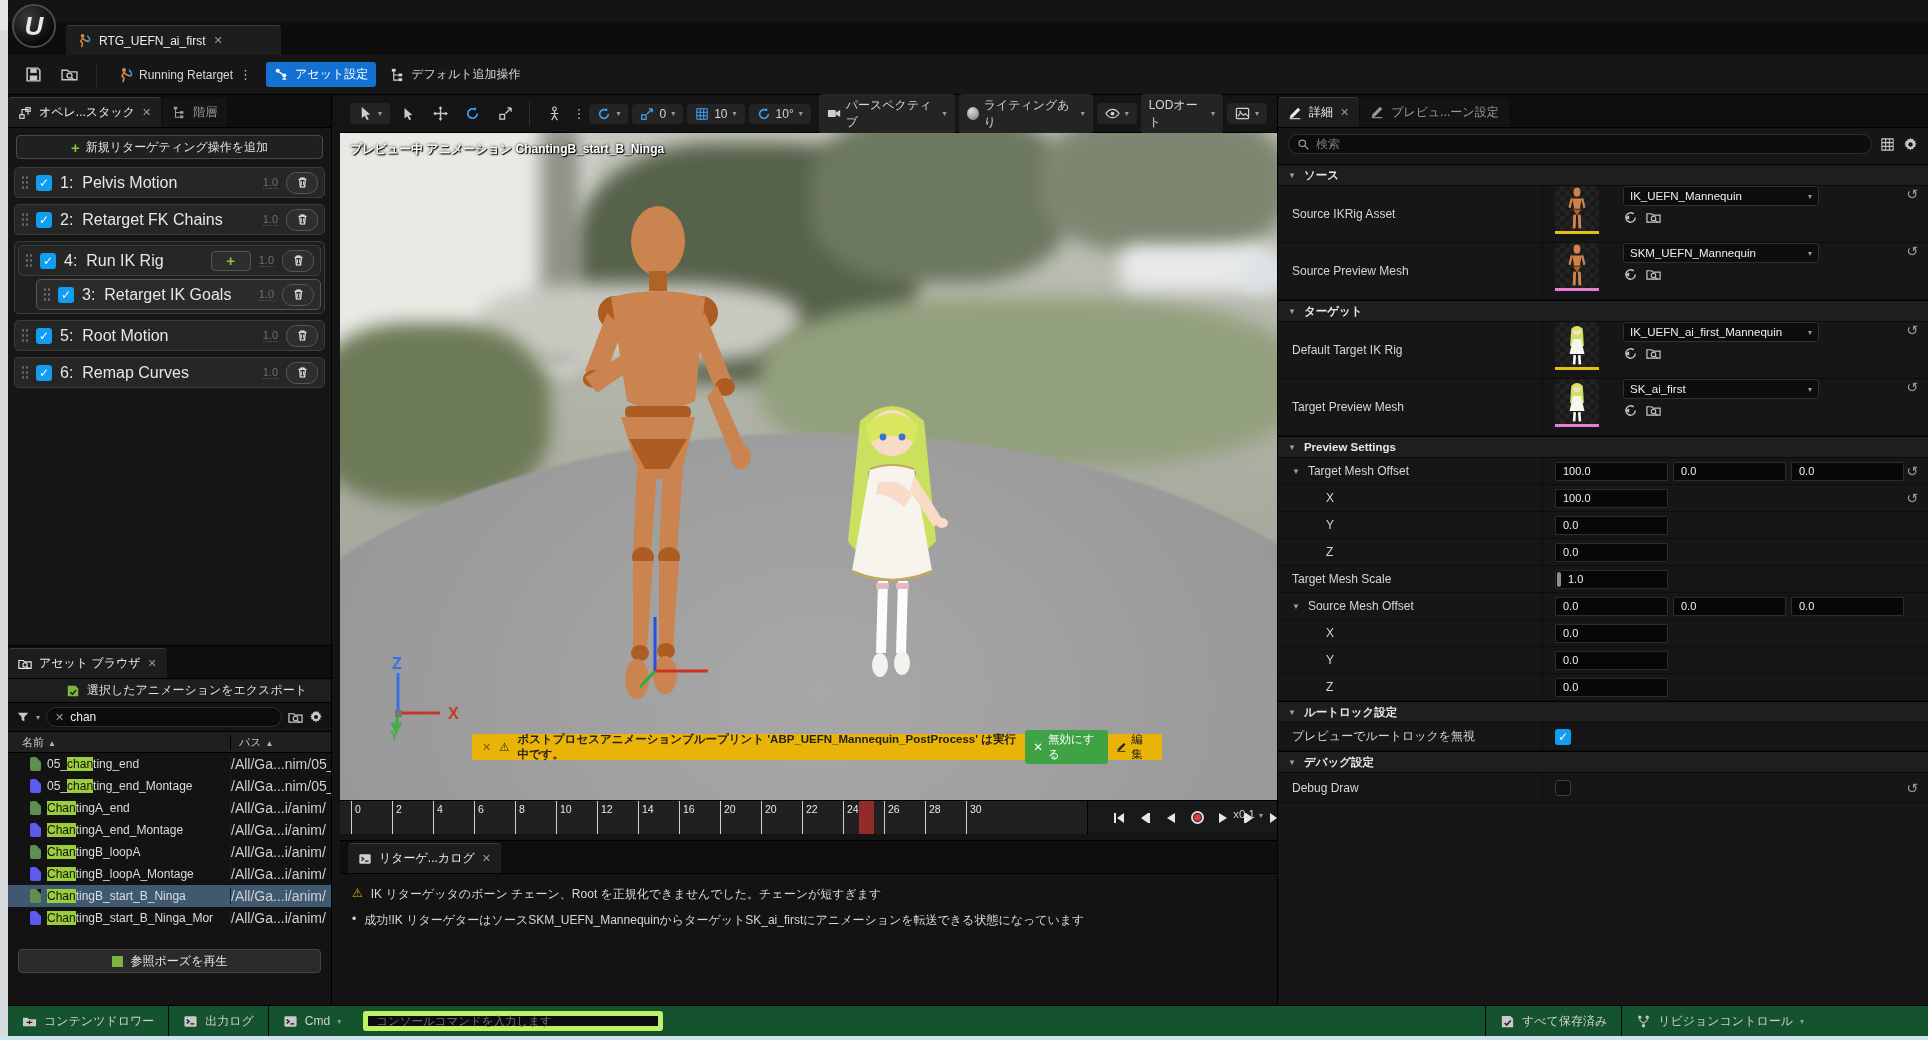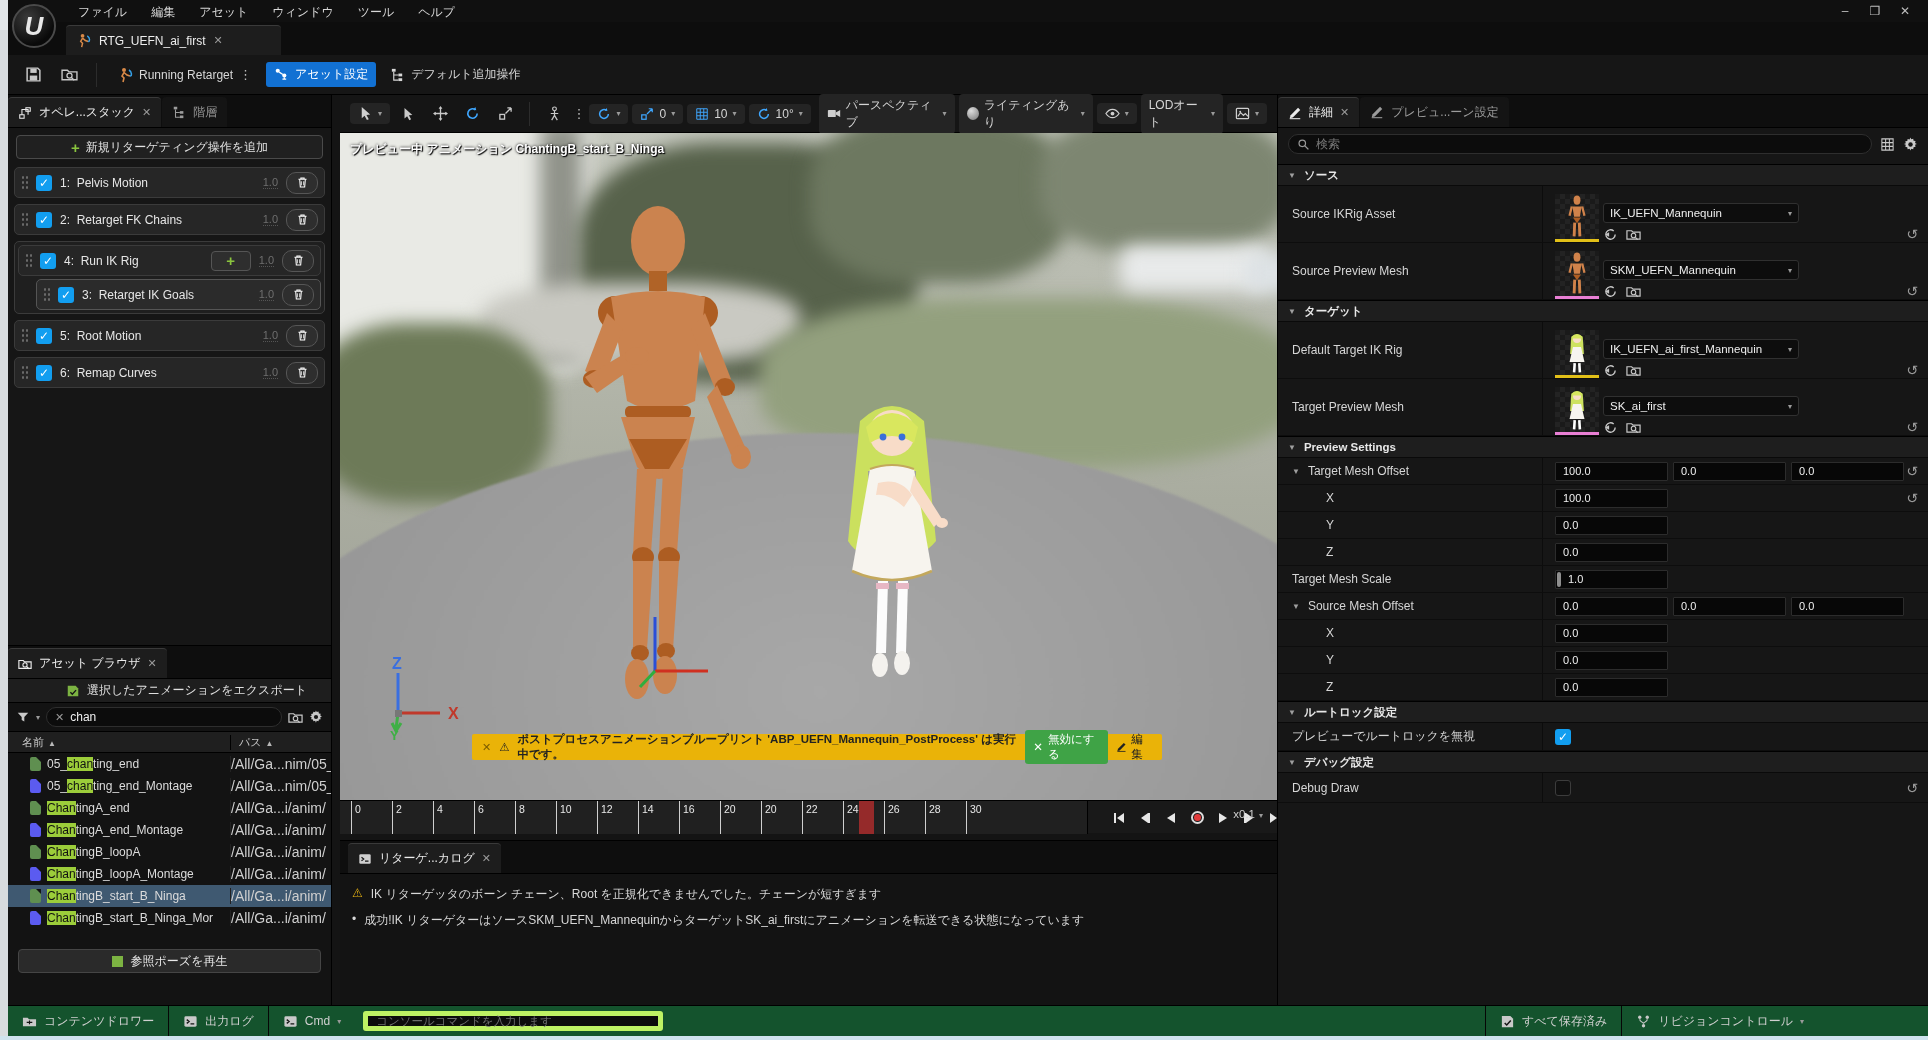--- a/index.html
+++ b/index.html
@@ -47,21 +47,21 @@
   #ops-list{padding:2px 6px;}
   .op-row{height:31px;background:#262626;border:1px solid #3b3b3b;border-radius:5px;display:flex;align-items:center;
     gap:8px;padding:0 6px;margin-bottom:6px;}
   .op-group{background:#1f1f1f;border:1px solid #3b3b3b;border-radius:5px;padding:3px 3px 3px 3px;margin-bottom:6px;}
   .op-group .op-row{margin-bottom:3px;}
   .op-group .op-row:last-child{margin-bottom:0;margin-left:18px;background:#2b2b2b;border-color:#555;}
   .dragdots{width:7px;height:16px;background-image:radial-gradient(circle,#6a6a6a 1px,transparent 1.4px);
     background-size:4px 5px;flex:0 0 auto;}
   .cbx{width:16px;height:16px;border-radius:3px;background:#129ef0;color:#fff;font-size:12px;line-height:16px;text-align:center;flex:0 0 auto;}
   .cbx.off{background:#101010;border:1px solid #3c3c3c;color:transparent;}
-  .op-label{font-size:12px;color:#e6e6e6;flex:1 1 auto;white-space:nowrap;overflow:hidden;}
+  .op-label{font-size:16px;color:#e6e6e6;flex:1 1 auto;white-space:nowrap;overflow:hidden;}
   .op-weight{font-size:11px;color:#6f6f6f;border-bottom:1px dotted #555;flex:0 0 auto;}
   .trash-btn{width:32px;height:22px;background:#2e2e2e;border:1px solid #565656;border-radius:10px;
     display:flex;align-items:center;justify-content:center;flex:0 0 auto;}
   .op-plus{width:40px;height:20px;background:#2e2e2e;border:1px solid #555;border-radius:4px;color:#8ac43e;
     font-size:15px;font-weight:bold;display:flex;align-items:center;justify-content:center;flex:0 0 auto;}
 
   
   #assetbrowser{position:absolute;left:0;top:645px;width:324px;height:360px;background:#131313;border-right:1px solid #000;border-top:1px solid #000;}
   #ab-export{height:24px;background:#1e1e1e;border-bottom:1px solid #000;display:flex;align-items:center;gap:7px;padding:0 8px 0 58px;font-size:12px;color:#e0e0e0;}
   #ab-search-row{height:28px;display:flex;align-items:center;gap:6px;padding:0 8px;}
@@ -117,21 +117,21 @@
   .warn-tri{color:#e9b413;}
 
   
   #rightcol{position:absolute;left:1269px;top:95px;width:651px;height:910px;background:#161616;border-left:1px solid #000;}
   #dt-search-row{height:28px;display:flex;align-items:center;gap:8px;padding:4px 10px 0 10px;}
   .sechdr{height:22px;background:#1e1e1e;border-top:1px solid #000;border-bottom:1px solid #0a0a0a;display:flex;align-items:center;gap:8px;
     padding:0 10px;font-size:11.5px;font-weight:bold;color:#e8e8e8;}
   .tri{font-size:8px;color:#9f9f9f;}
   .assetrow{height:57px;display:flex;border-bottom:1px solid #0d0d0d;}
   .assetrow .lbl{width:265px;font-size:12px;color:#d6d6d6;display:flex;align-items:center;padding-left:14px;border-right:1px solid #0c0c0c;}
-  .assetrow .val{flex:1;display:flex;align-items:flex-end;gap:4px;padding-left:12px;position:relative;}
+  .assetrow .val{flex:1;display:flex;align-items:flex-start;gap:24px;padding-left:12px;position:relative;}
   .thumb{width:44px;height:48px;position:relative;flex:0 0 auto;
     background:repeating-conic-gradient(#232323 0% 25%, #1a1a1a 0% 50%) 0 0/10px 10px;}
   .thumb .ul{position:absolute;left:0;bottom:0;width:100%;height:3px;}
   .ul-yellow{background:#e2c018;}
   .ul-pink{background:#e87fd4;}
   .selbox{width:196px;}
   .select{height:20px;background:#0d0d0d;border:1px solid #303030;border-radius:3px;display:flex;align-items:center;
     font-size:11.5px;color:#eee;padding:0 6px;justify-content:space-between;}
   .mini-icons{display:flex;gap:8px;margin-top:4px;color:#c7c7c7;}
   .resetar{position:absolute;right:10px;color:#9a9a9a;font-size:14px;}
@@ -313,24 +313,20 @@
       </symbol>
   </defs>
 </svg>
 
 <div id="root">
   <div id="edge-left"></div>
   <div id="edge-bottom"></div>
 
   <div id="win">
 
-    <div id="titlebar">
-      <div id="menu-items"><span class="menu-item">ファイル</span><span class="menu-item">編集</span><span class="menu-item">アセット</span><span class="menu-item">ウィンドウ</span><span class="menu-item">ツール</span><span class="menu-item">ヘルプ</span></div>
-      <div id="winbtns"><span>–</span><span>❐</span><span>✕</span></div>
-    </div>
     <div id="ue-logo">
         <span>U</span>
       </div>
 
     <div id="tabrow">
       <div id="asset-tab">
         <svg width="15" height="15" class="vp-ic">
             <use href="#i-run"></use>
           </svg>
         <span>RTG_UEFN_ai_first</span>

